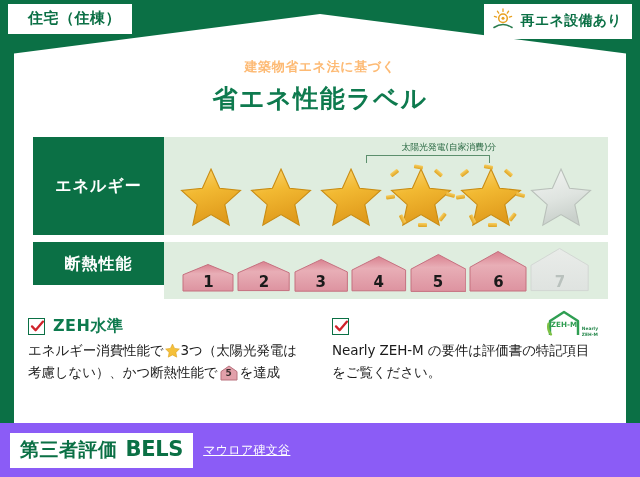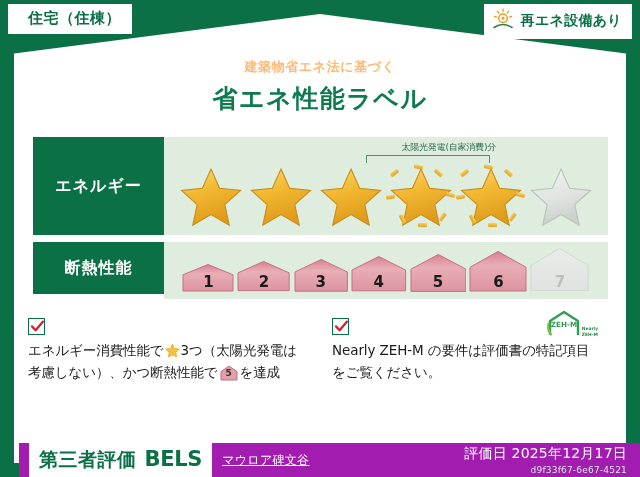--- a/index.html
+++ b/index.html
@@ -91,21 +91,21 @@
     flex: 0 0 131px;
   }
   .row-body {
     flex: 1 1 auto;
     background: #dfeddf;
     position: relative;
   }
   .row-energy .row-body { height: 98px; }
   .row-insul  .row-body { height: 57px; }
   .row-energy .row-label { height: 98px; }
-  .row-insul  .row-label { height: 52px; }
+  .row-insul  .row-label { height: 43px; }
 
   
   .solar-note {
     position: absolute;
     left: 196px; top: 4px;
     width: 136px;
     text-align: right;
     font-size: 9px;
     color: #2c6b45;
     white-space: nowrap;
@@ -208,25 +208,24 @@
   .zehm-cap {
     font-size: 4.4px; font-weight: bold; color: #2a8a4f;
     line-height: 1.25; letter-spacing: 0; padding-bottom: 4px;
     white-space: nowrap;
   }
 
   
   .footer {
     position: absolute;
     left: 0; right: 0; bottom: 0;
-    height: 34px;
-    background: #a21caf;
+    height: 54px;
+    background: #8b5cf6;
     display: flex; align-items: center;
     z-index: 6;
-    margin-left: 19px;
   }
   .bels-box {
     margin-left: 10px;
     background: #ffffff;
     padding: 4px 10px 5px 10px;
     display: flex; align-items: baseline; gap: 8px;
   }
   .bels-jp { font-size: 19px; font-weight: bold; color: #0b7045; letter-spacing: .5px; }
   .bels-en { font-size: 21px; font-weight: bold; color: #0b7045; letter-spacing: -.3px; }
   .owner {
@@ -493,20 +492,21 @@
 
   <div class="criteria">
 
     <div class="crit">
       <div class="crit-head">
         <span class="checkbox">
           <svg width="15" height="15" viewBox="0 0 15 15">
             <path d="M2 7.4 L5.6 11.2 L13 2.6" fill="none" stroke="#d0232b" stroke-width="2.3" stroke-linecap="round" stroke-linejoin="round"></path>
           </svg>
         </span>
+        <span class="crit-title">ZEH水準</span>
       </div>
       <div class="crit-body">
         <span>エネルギー消費性能で</span><span class="inline-star">
           <svg width="15" height="15" viewBox="0 0 24 24">
             <polygon points="12,1.6 15.3,8.6 23,9.6 17.4,15 18.8,22.6 12,19 5.2,22.6 6.6,15 1,9.6 8.7,8.6" fill="#f5c03a" stroke="#d9a01e" stroke-width="0.9"></polygon>
           </svg></span><span>3つ（太陽光発電は考慮しない）、かつ断熱性能で</span><span class="inline-house">
           <svg width="18" height="16" viewBox="0 0 18 16">
             <path d="M1 15 L1 6.6 L9 1 L17 6.6 L17 15 Z" fill="#e2a0aa" stroke="#b9737f" stroke-width="1"></path>
           </svg>
           <span class="n">5</span></span><span>を達成</span>
@@ -539,19 +539,15 @@
       <div class="crit-body">Nearly ZEH-M の要件は評価書の特記項目をご覧ください。</div>
     </div>
   </div>
 
   <div class="footer">
     <div class="bels-box">
       <span class="bels-jp">第三者評価</span>
       <span class="bels-en">BELS</span>
     </div>
     <div class="owner">マウロア碑文谷</div>
-    <div class="footer-right">
-      <div class="eval-date">評価日 2025年12月17日</div>
-      <div class="eval-id">d9f33f67-6e67-4521</div>
-    </div>
   </div>
 
 </div>
 
 </body></html>

